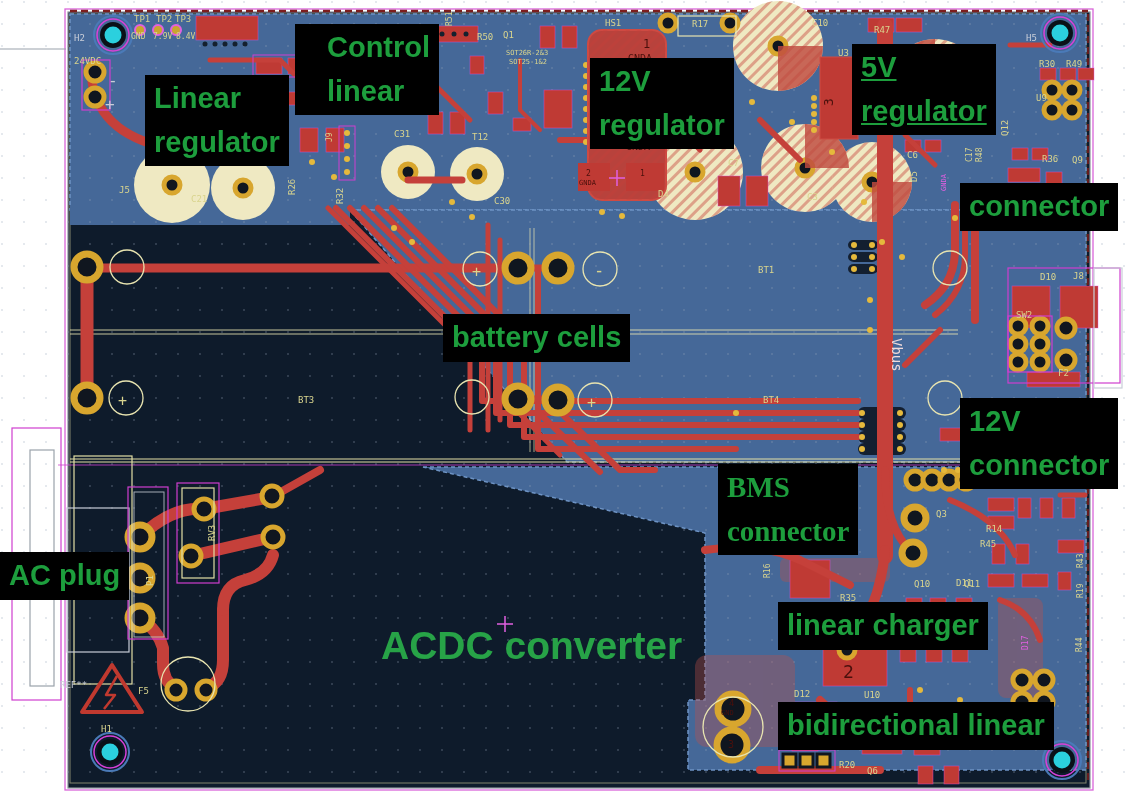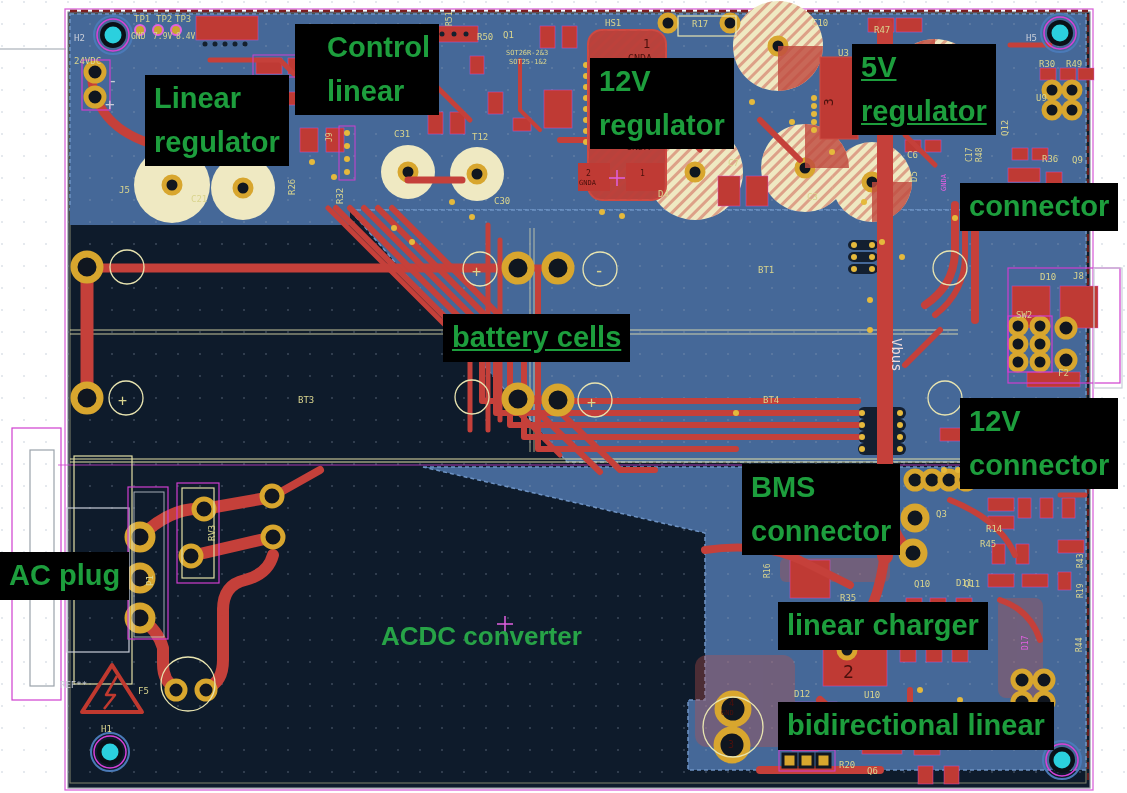--- a/index.html
+++ b/index.html
@@ -4,21 +4,21 @@
 <style>
   html,body{margin:0;padding:0;background:#0b1220;}
   #canvas{position:relative;width:1127px;height:793px;overflow:hidden;
     background:#ffffff;font-family:"Liberation Sans",sans-serif;}
   #pcb{position:absolute;left:0;top:0;}
   #ann-layer{position:absolute;left:0;top:0;width:1127px;height:793px;pointer-events:none;}
   .annotation{position:absolute;color:#1d9e3d;font-weight:bold;font-size:29px;
     line-height:1.5;padding:2px 9px;white-space:nowrap;
     font-family:"Liberation Sans",sans-serif;}
   .annotation.bg{background:#000;}
-  .annotation.nobg{background:transparent;color:#27a347;font-size:26px;}
+  .annotation.nobg{background:transparent;color:#27a347;font-size:39px;}
   .silk{font-family:"DejaVu Sans Mono",monospace;}
 </style>
 </head>
 <body>
 
 <div id="canvas">
   <svg id="pcb" width="1127" height="793" viewBox="0 0 1127 793" xmlns="http://www.w3.org/2000/svg">
     <defs>
       <pattern id="grid" width="22" height="22" patternUnits="userSpaceOnUse">
         <circle cx="2" cy="2" r="1" fill="#93a3b8" opacity="0.33"></circle>
@@ -547,28 +547,28 @@
         <div>12V</div>
         <div>regulator</div>
       </div>
       <div class="annotation bg" style="left: 852px; top: 44px; text-decoration: underline;">
         <div>5V</div>
         <div>regulator</div>
       </div>
       <div class="annotation bg" style="left: 960px; top: 183px;">
         <div>connector</div>
       </div>
-      <div class="annotation bg" style="left: 443px; top: 314px; text-decoration: underline;">
+      <div class="annotation bg" style="left: 443px; top: 314px;">
         <div>battery cells</div>
       </div>
       <div class="annotation bg" style="left: 960px; top: 398px;">
         <div>12V</div>
         <div>connector</div>
       </div>
-      <div class="annotation bg" style="left: 742px; top: 464px;">
+      <div class="annotation bg" style="left: 718px; top: 464px; font-family: Liberation Serif, serif;">
         <div>BMS</div>
         <div>connector</div>
       </div>
       <div class="annotation bg" style="left: 0px; top: 552px;">
         <div>AC plug</div>
       </div>
       <div class="annotation nobg" style="left: 372px; top: 615px;">
         <div>ACDC converter</div>
       </div>
       <div class="annotation bg" style="left: 778px; top: 602px;">

